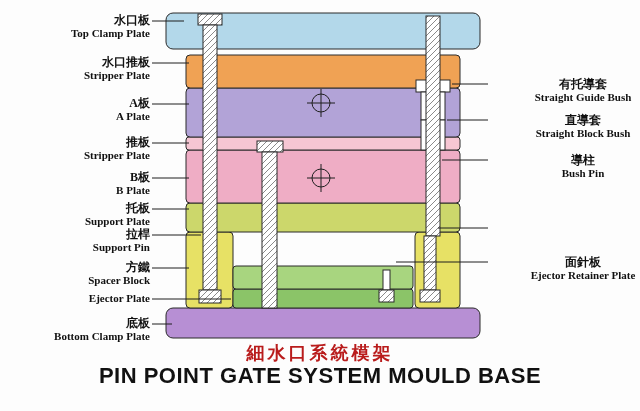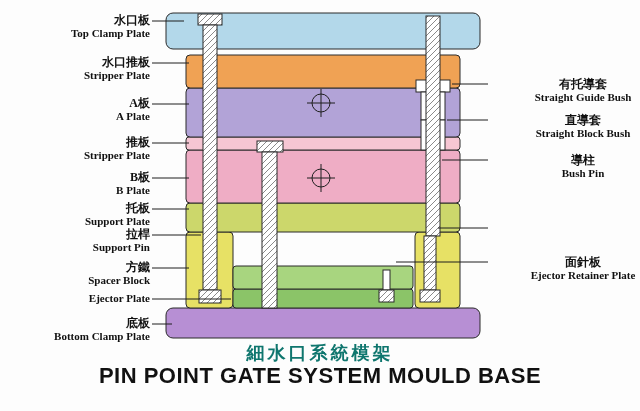--- a/index.html
+++ b/index.html
@@ -11,21 +11,21 @@
     font-family:"Liberation Serif", serif;
   }
   svg.diagram { position:absolute; left:0; top:0; z-index:0; }
   .label { position:absolute; z-index:2; color:#111; }
   .label .cn { font-weight:bold; font-size:12px; line-height:13px; white-space:nowrap; }
   .label .en { font-weight:bold; font-size:11px; line-height:13px; white-space:nowrap; }
   .label-left  { left:0;   width:150px; text-align:right; }
   .label-right { left:462px; width:148px; text-align:center;margin-left:47px; }
   .title-cn {
     position:absolute; top:341px; left:0; width:640px; text-align:center;
-    font-weight:bold; font-size:18px; letter-spacing:3px; color:#0f766e; z-index:2;
+    font-weight:bold; font-size:18px; letter-spacing:3px; color:#b91c1c; z-index:2;
   }
   .title-en {
     position:absolute; top:363px; left:0; width:640px; text-align:center;
     font-family:"Liberation Sans", sans-serif;
     font-weight:bold; font-size:22px; letter-spacing:0.5px; color:#111; z-index:2;
   }
 </style>
 </head>
 <body>
 

